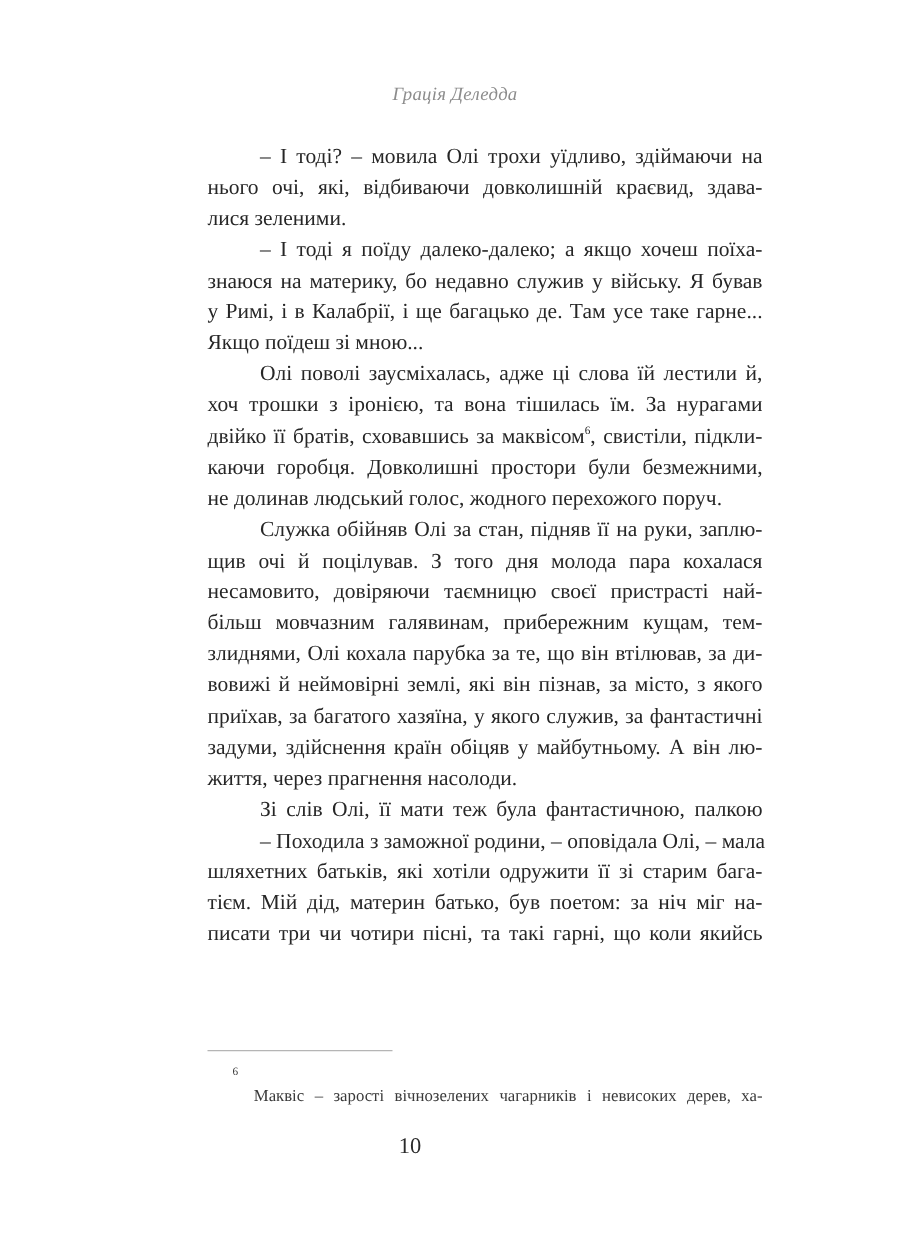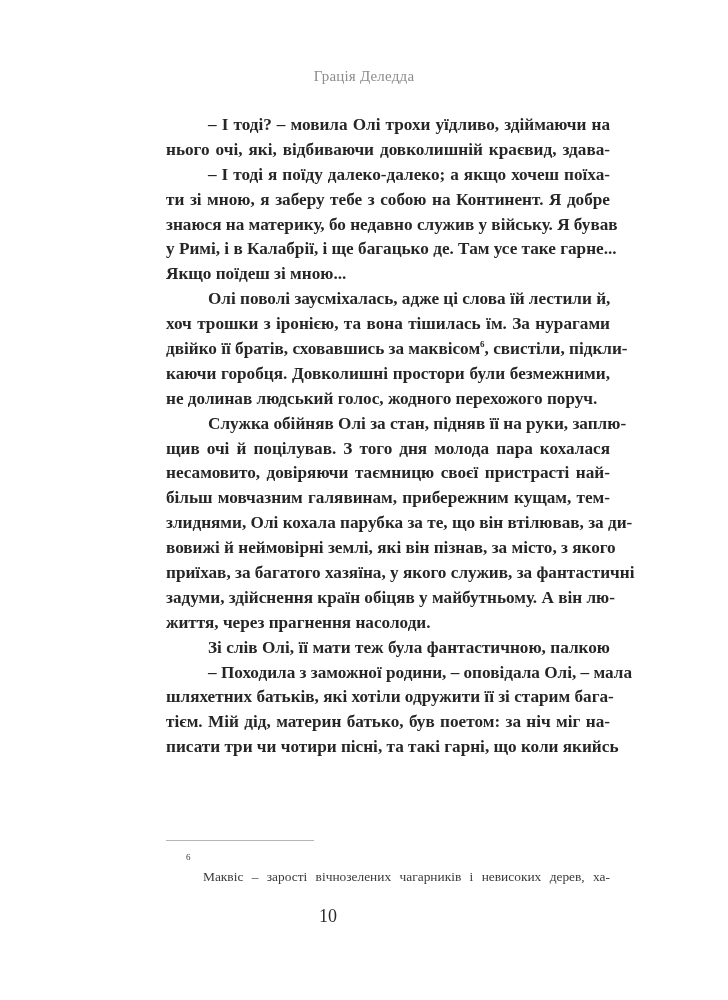--- a/index.html
+++ b/index.html
@@ -20,40 +20,40 @@
       left: 0; top: 0;
       width: 728px; height: 1000px;
       background: #ffffff;
     }
     .running-header {
       position: absolute;
       top: 68px;
       left: 0;
       width: 728px;
       text-align: center;
+      font-style: italic;
       font-size: 15px;
       color: #8c8c8c;
       letter-spacing: 0.2px;
     }
     .body-text {
       position: absolute;
       top: 113px;
       left: 166px;
       width: 444px;
       font-size: 17.2px;
       line-height: 24.9px;
       color: #262626;
     }
     .line {
       display: block;
       white-space: nowrap;
       text-align: justify;
       text-align-last: justify;
       height: 24.9px;
-      font-weight: bold;
     }
     .line.last {
       text-align-last: left;
     }
     .line.indent {
       padding-left: 42px;
     }
     sup.fnref {
       font-size: 9px;
       vertical-align: 7px;
@@ -105,22 +105,22 @@
   </style>
 </head>
 <body>
 
 <div class="page">
   <div class="running-header">Грація Деледда</div>
 
   <div class="body-text" id="body-text">
       <span class="line indent">– І тоді? – мовила Олі трохи уїдливо, здіймаючи на</span>
       <span class="line">нього очі, які, відбиваючи довколишній краєвид, здава-</span>
+      <span class="line last">лися зеленими.</span>
       <span class="line indent">– І тоді я поїду далеко-далеко; а якщо хочеш поїха-</span>
-      <span class="line">ти зі мною, я заберу тебе з собою на Континент. Я добре</span>
       <span class="line">знаюся на материку, бо недавно служив у війську. Я бував</span>
       <span class="line">у Римі, і в Калабрії, і ще багацько де. Там усе таке гарне...</span>
       <span class="line last">Якщо поїдеш зі мною...</span>
       <span class="line indent">Олі поволі заусміхалась, адже ці слова їй лестили й,</span>
       <span class="line">хоч трошки з іронією, та вона тішилась їм. За нурагами</span>
       <span class="line"><span>двійко її братів, сховавшись за маквісом</span><sup class="fnref">6</sup><span>, свистіли, підкли-</span></span>
       <span class="line">каючи горобця. Довколишні простори були безмежними,</span>
       <span class="line last">не долинав людський голос, жодного перехожого поруч.</span>
       <span class="line indent">Служка обійняв Олі за стан, підняв її на руки, заплю-</span>
       <span class="line">щив очі й поцілував. З того дня молода пара кохалася</span>

